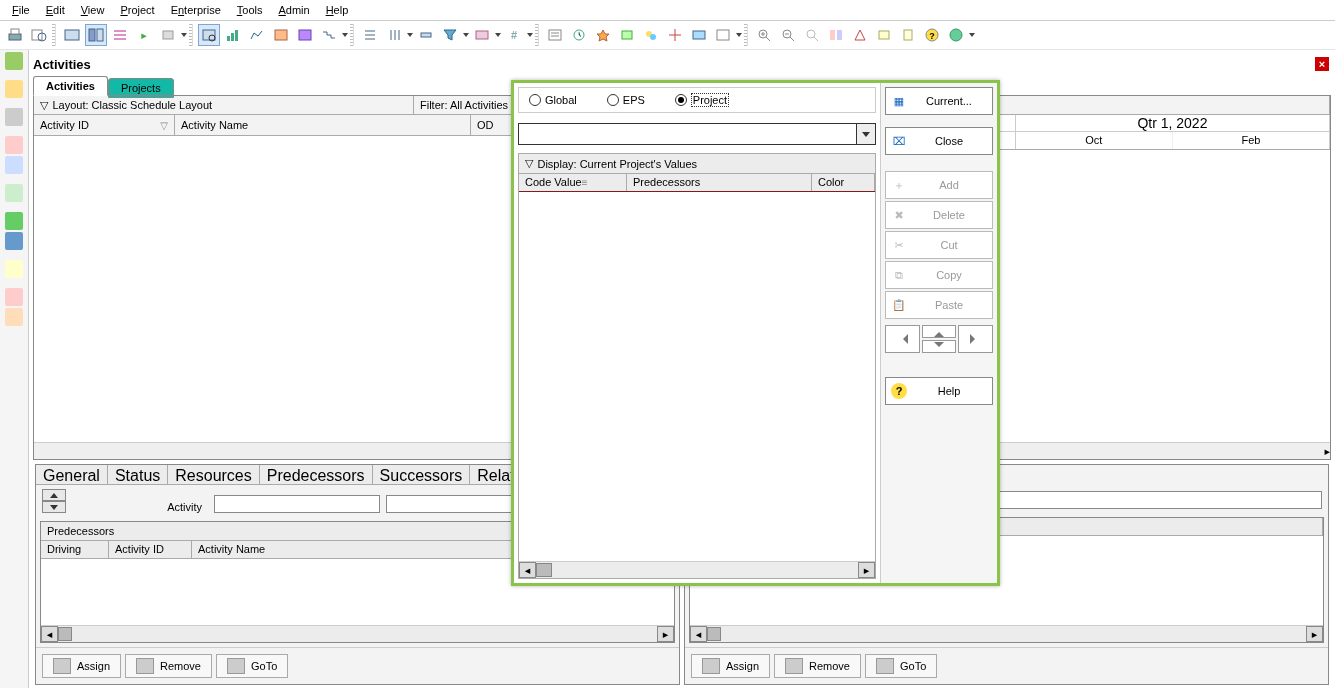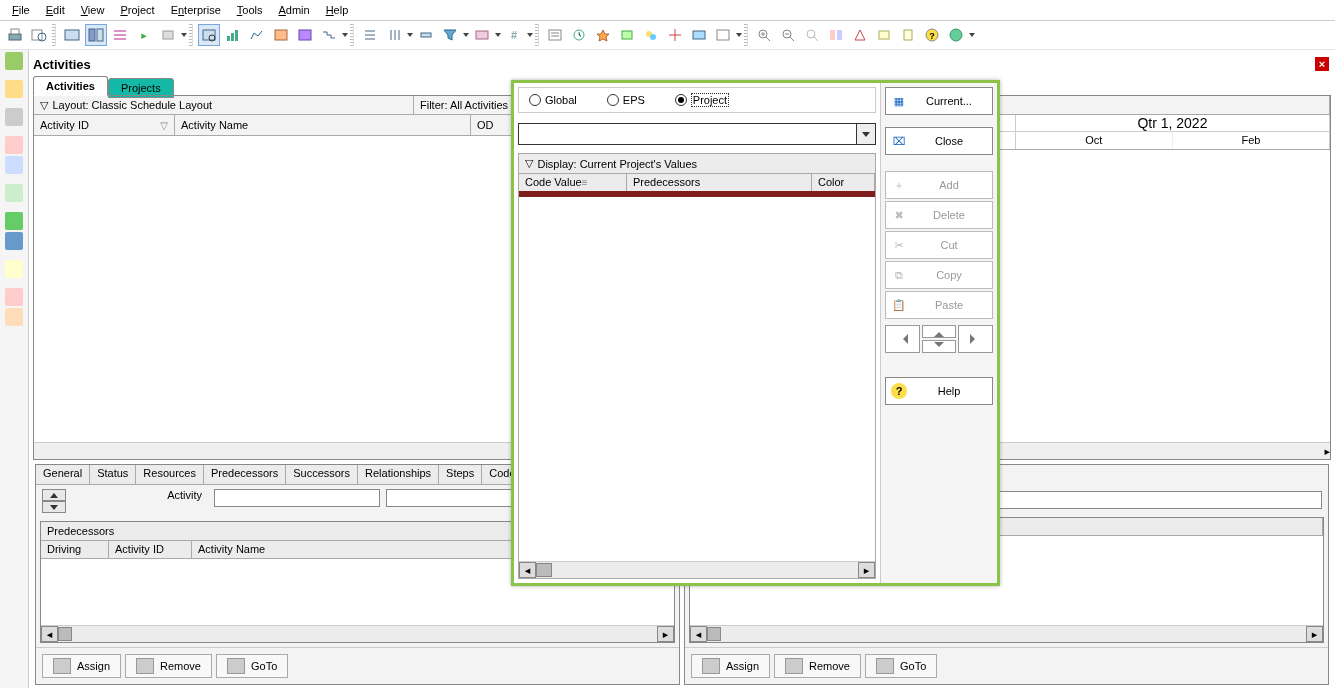--- a/index.html
+++ b/index.html
@@ -37,22 +37,22 @@
 .gantt-hdr{display:flex;height:34px;border-bottom:1px solid #aaa;background:#fff}
 .gantt-hdr .grp{flex:1;border-right:1px solid #ccc;display:flex;flex-direction:column}
 .gantt-hdr .qt{text-align:center;border-bottom:1px solid #ccc;height:16px;line-height:16px;font-size:14px}
 .gantt-hdr .mrow{display:flex;flex:1}
 .gantt-hdr .m{flex:1;text-align:center;border-right:1px solid #eee;font-size:11px;line-height:17px}
 .gantt-hdr .m:last-child{border-right:none}
 .gridbody{flex:1;background:#fff;min-height:0;border-bottom:1px solid #ccc}
 .bottom{display:flex;height:225px}
 .bottom .half{flex:1;border:1px solid #888;margin:4px 2px 0;background:#f3f3f3;display:flex;flex-direction:column;min-width:0}
 .btabs{display:flex;background:#f3f3f3;height:19px;border-bottom:1px solid #aaa}
-.btab{padding:2px 7px;border-right:1px solid #aaa;background:#ececec;cursor:default;font-size:11px}
-.detailrow{display:flex;align-items:flex-start;padding:4px 6px;gap:6px}
+.btab{padding:2px 7px;border-right:1px solid #aaa;background:#ececec;cursor:default;font-size:16px}
+.detailrow{display:flex;align-items:flex-end;padding:4px 6px;gap:6px}
 .spinners{width:24px;display:flex;flex-direction:column}
 .spinbtn{height:10px;border:1px solid #888;background:#e8e8e8;display:flex;align-items:center;justify-content:center}
 .spinbtn::after{content:'';border-left:4px solid transparent;border-right:4px solid transparent}
 .spinbtn.up::after{border-bottom:5px solid #333}
 .spinbtn.dn::after{border-top:5px solid #333}
 .detailrow label{width:130px;text-align:right;padding-right:6px}
 .detailrow input{flex:1;height:16px;border:1px solid #888;background:#fff;font-size:11px;padding:0 2px}
 .subpanel{margin:4px;border:1px solid #888;background:#fff;flex:1;display:flex;flex-direction:column;min-height:0}
 .subpanel .shdr{background:#ececec;border-bottom:1px solid #aaa;padding:3px 6px}
 .subpanel .scols{display:flex;background:#ececec;border-bottom:1px solid #aaa;height:17px}
@@ -80,21 +80,21 @@
 .dbtn.disabled .bic2{color:#bbb}
 .dbtn .blbl{flex:1;text-align:center;padding-right:6px}
 .radios{display:flex;gap:30px;padding:6px 10px;border:1px solid #ccc;margin-bottom:2px}
 .selhdr{font-weight:bold;padding:4px 6px;background:#e4d7b1;border:1px solid #c9b67f}
 .combo{margin:8px 0;display:flex}
 .combo input{flex:1;height:18px;border:1px solid #333;border-right:none;background:#fff}
 .combo .cd{width:18px;height:20px;border:1px solid #333;background:#eee;display:flex;align-items:center;justify-content:center}
 .combo .cd::after{content:'';border-left:4px solid transparent;border-right:4px solid transparent;border-top:5px solid #333}
 .disprow{background:#ececec;border:1px solid #aaa;padding:3px 6px;display:flex;align-items:center}
 .dgrid{border:1px solid #aaa;border-top:none;flex:1;display:flex;flex-direction:column;min-height:0}
-.dgrid .dcols{display:flex;background:#ececec;border-bottom:6px solid #7f1d1d;height:17px}
+.dgrid .dcols{display:flex;background:#ececec;border-bottom:1px solid #7f1d1d;height:17px}
 .dgrid .dcol{border-right:1px solid #aaa;padding:2px 6px;font-size:11px}
 .dgrid .dbody2{flex:1;background:#fff}
 .navpad{display:flex;gap:2px;margin-top:4px}
 .navbtn{flex:1;height:26px;border:1px solid #999;background:#fff;display:flex;align-items:center;justify-content:center}
 .navcol{flex:1;display:flex;flex-direction:column;gap:2px}
 .navcol .navbtn{height:12px}
 .navbtn::after{content:'';border:5px solid transparent}
 .navbtn.l::after{border-right-color:#777}
 .navbtn.r::after{border-left-color:#777}
 .navbtn.u::after{border-bottom-color:#777}

